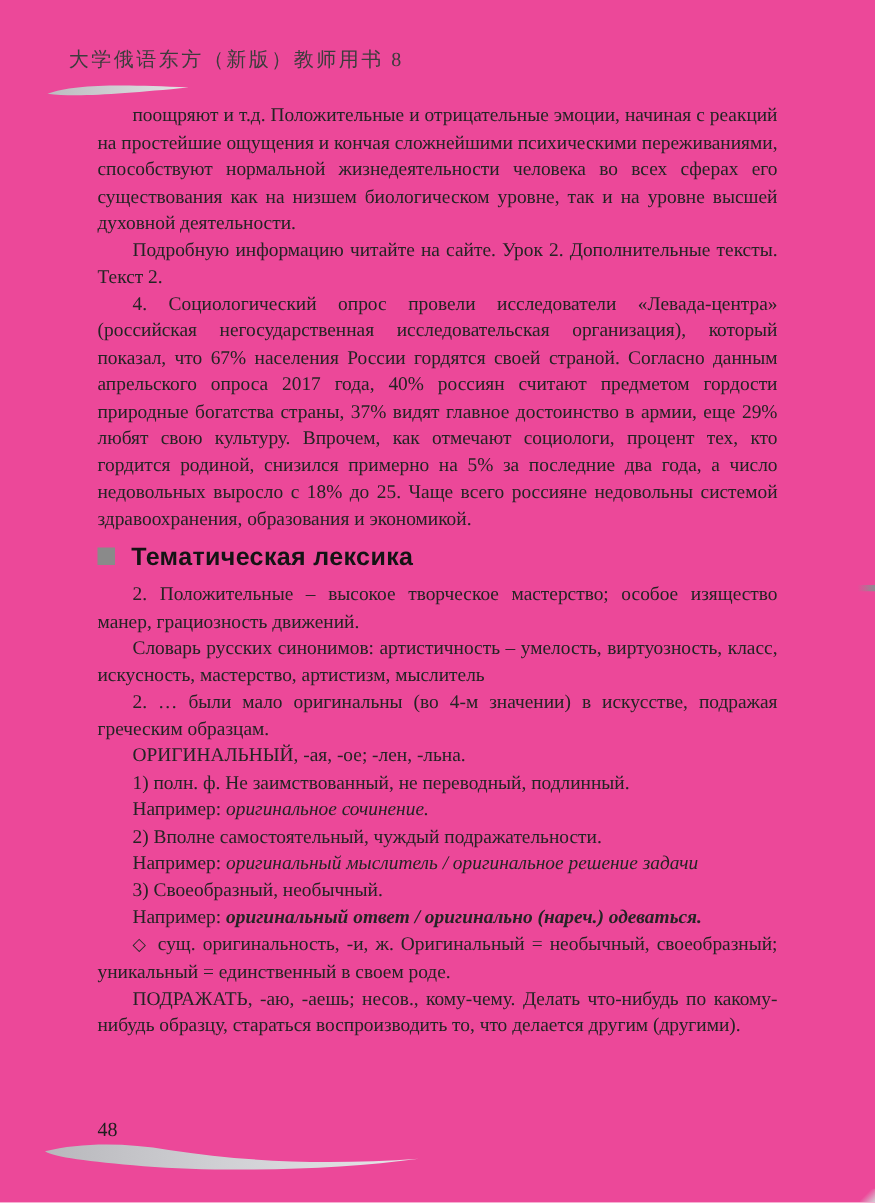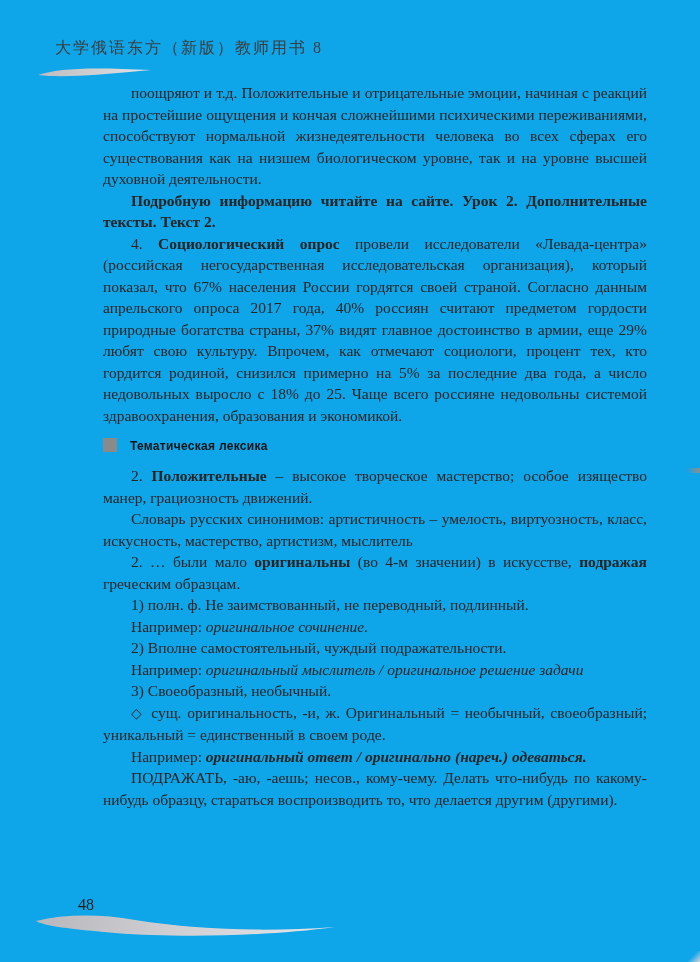--- a/index.html
+++ b/index.html
@@ -1,20 +1,20 @@
 <!DOCTYPE html>
 <html><head>
 <meta charset="utf-8">
 <style>
   html, body { margin: 0; padding: 0; background: #ffffff; }
   .page {
     position: relative;
     width: 700px;
     height: 962px;
-    background: #0ea5e9;
+    background: #ec4899;
     overflow: hidden;
     font-family: "Liberation Serif", serif;
     color: #242424;
   }
   .cn-header {
     position: absolute;
     left: 55px;
     top: 38px;
     font-size: 16px;
     letter-spacing: 2px;
@@ -28,36 +28,35 @@
   }
   .content {
     position: absolute;
     left: 78px;
     top: 82px;
     width: 544px;
     font-size: 15.5px;
     line-height: 21.5px;
     text-align: justify;
     color: #242424;
-    margin-left: 25px;
   }
   p.b {
     margin: 0;
     text-indent: 28px;
   }
-  .bold { font-weight: bold; }
+  .bold { font-weight: normal; }
   .ital { font-style: italic; }
   .bital { font-weight: bold; font-style: italic; }
   h2.sec {
     position: relative;
     margin: 8px 0 7px 0;
     padding-left: 27px;
     font-family: "Liberation Sans", sans-serif;
     font-weight: 700;
-    font-size: 12px;
+    font-size: 20px;
     line-height: 24px;
     letter-spacing: 0.3px;
     color: #141414;
     text-align: left;
   }
   h2.sec2 {
     margin: 6px 0 2px 0;
     line-height: 30px;
     text-align: justify;
   }
@@ -136,34 +135,35 @@
     </h2>
 
 
     <p class="b"><span>2. </span><span class="bold">Положительные</span><span> – высокое творческое мастерство; особое изящество манер, грациозность движений.</span></p>
 
     <p class="b">Словарь русских синонимов: артистичность – умелость, виртуозность, класс, искусность, мастерство, артистизм, мыслитель</p>
 
 
     <p class="b"><span>2. … были мало </span><span class="bold">оригинальны</span><span> (во 4-м значении) в искусстве, </span><span class="bold">подражая</span><span> греческим образцам.</span></p>
 
+    <p class="b">ОРИГИНАЛЬНЫЙ, -ая, -ое; -лен, -льна.</p>
 
     <p class="b">1) полн. ф. Не заимствованный, не переводный, подлинный.</p>
 
     <p class="b"><span>Например: </span><span class="ital">оригинальное сочинение.</span></p>
 
     <p class="b">2) Вполне самостоятельный, чуждый подражательности.</p>
 
     <p class="b"><span>Например: </span><span class="ital">оригинальный мыслитель / оригинальное решение задачи</span></p>
 
     <p class="b">3) Своеобразный, необычный.</p>
 
+    <p class="b"><span>Например: </span><span class="bital">оригинальный ответ / оригинально (нареч.) одеваться.</span></p>
+
     <p class="b"><span class="diamond">◇</span><span> сущ. оригинальность, -и, ж. Оригинальный = необычный, своеобразный; уникальный = единственный в своем роде.</span></p>
-
-    <p class="b"><span>Например: </span><span class="bital">оригинальный ответ / оригинально (нареч.) одеваться.</span></p>
 
     <p class="b">ПОДРАЖАТЬ, -аю, -аешь; несов., кому-чему. Делать что-нибудь по какому-нибудь образцу, стараться воспроизводить то, что делается другим (другими).</p>
 
   </div>
 
   <div class="pagenum">48</div>
 
   <svg class="swoosh-bottom" width="310" height="28" viewBox="0 0 310 28">
     <defs>
       <linearGradient id="gb" x1="0" y1="0" x2="1" y2="0">

